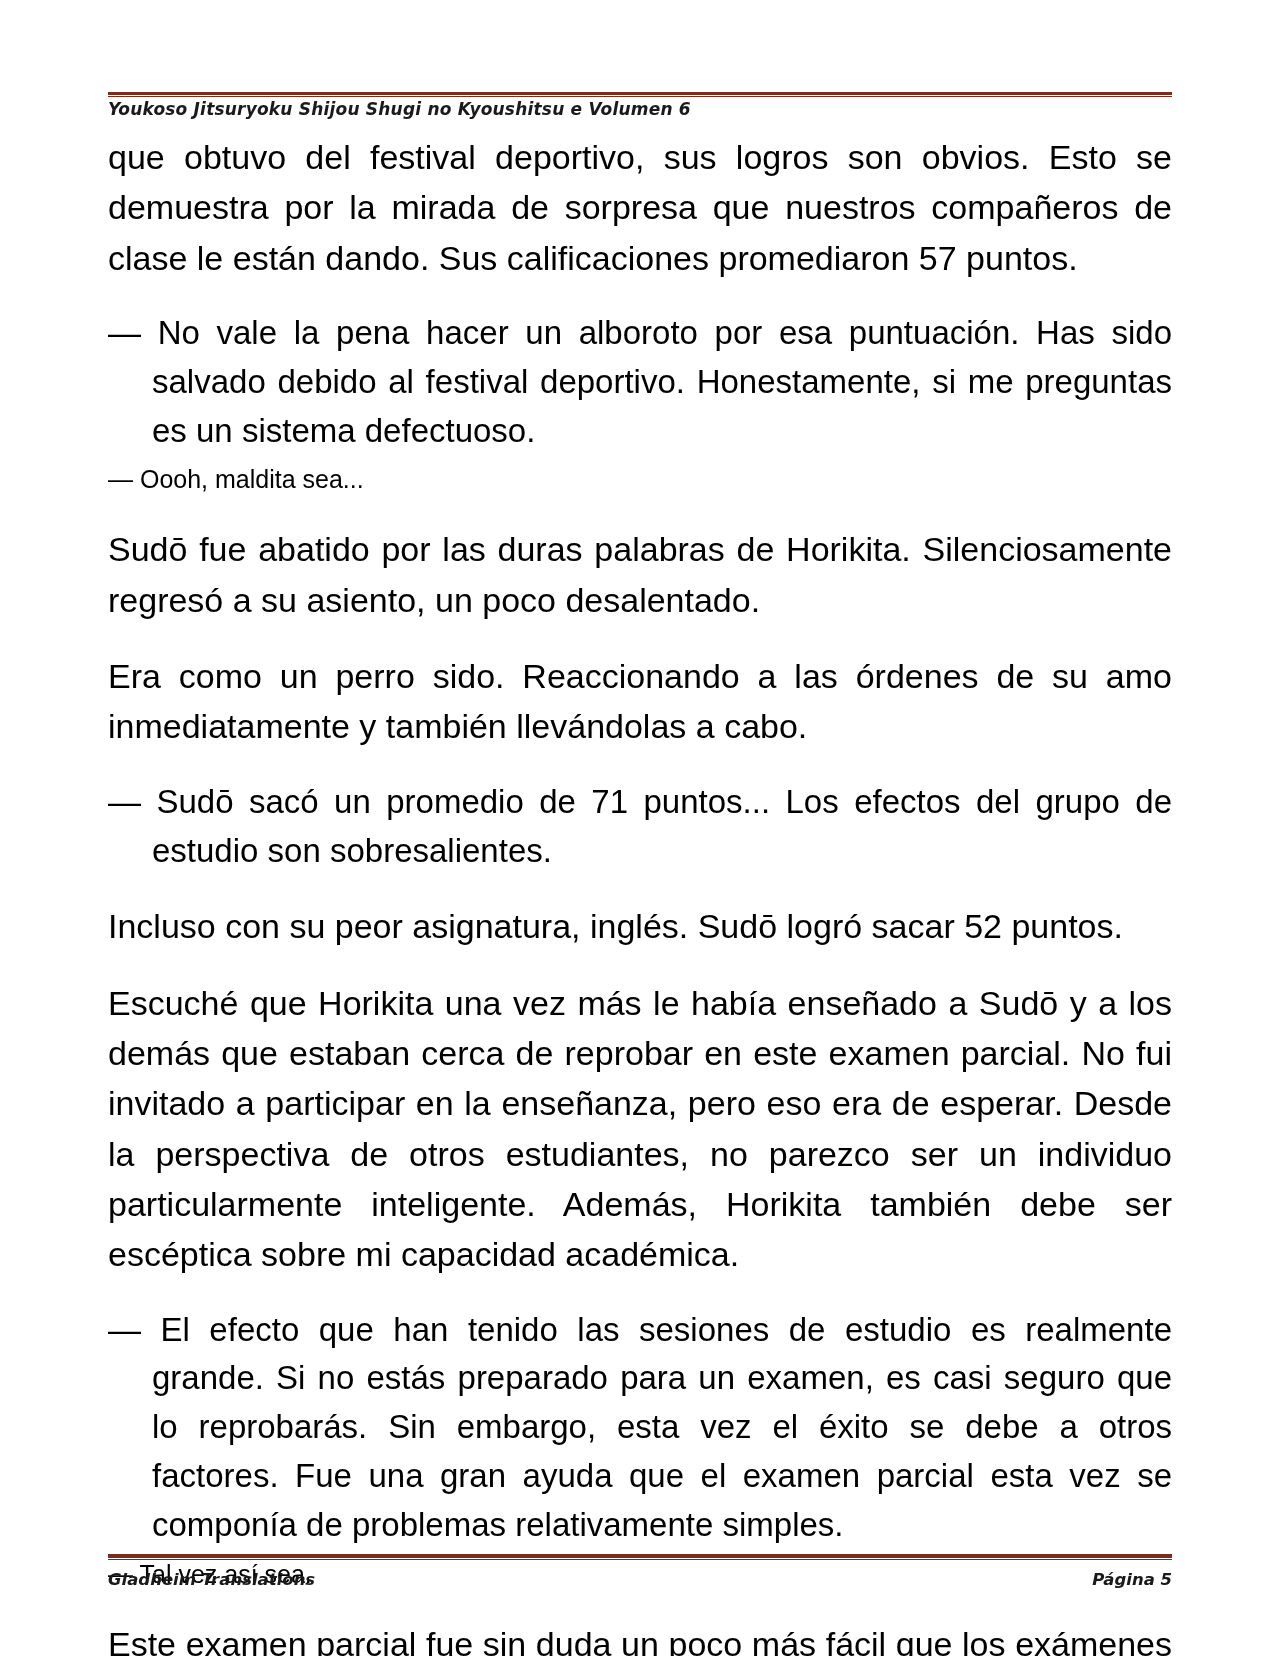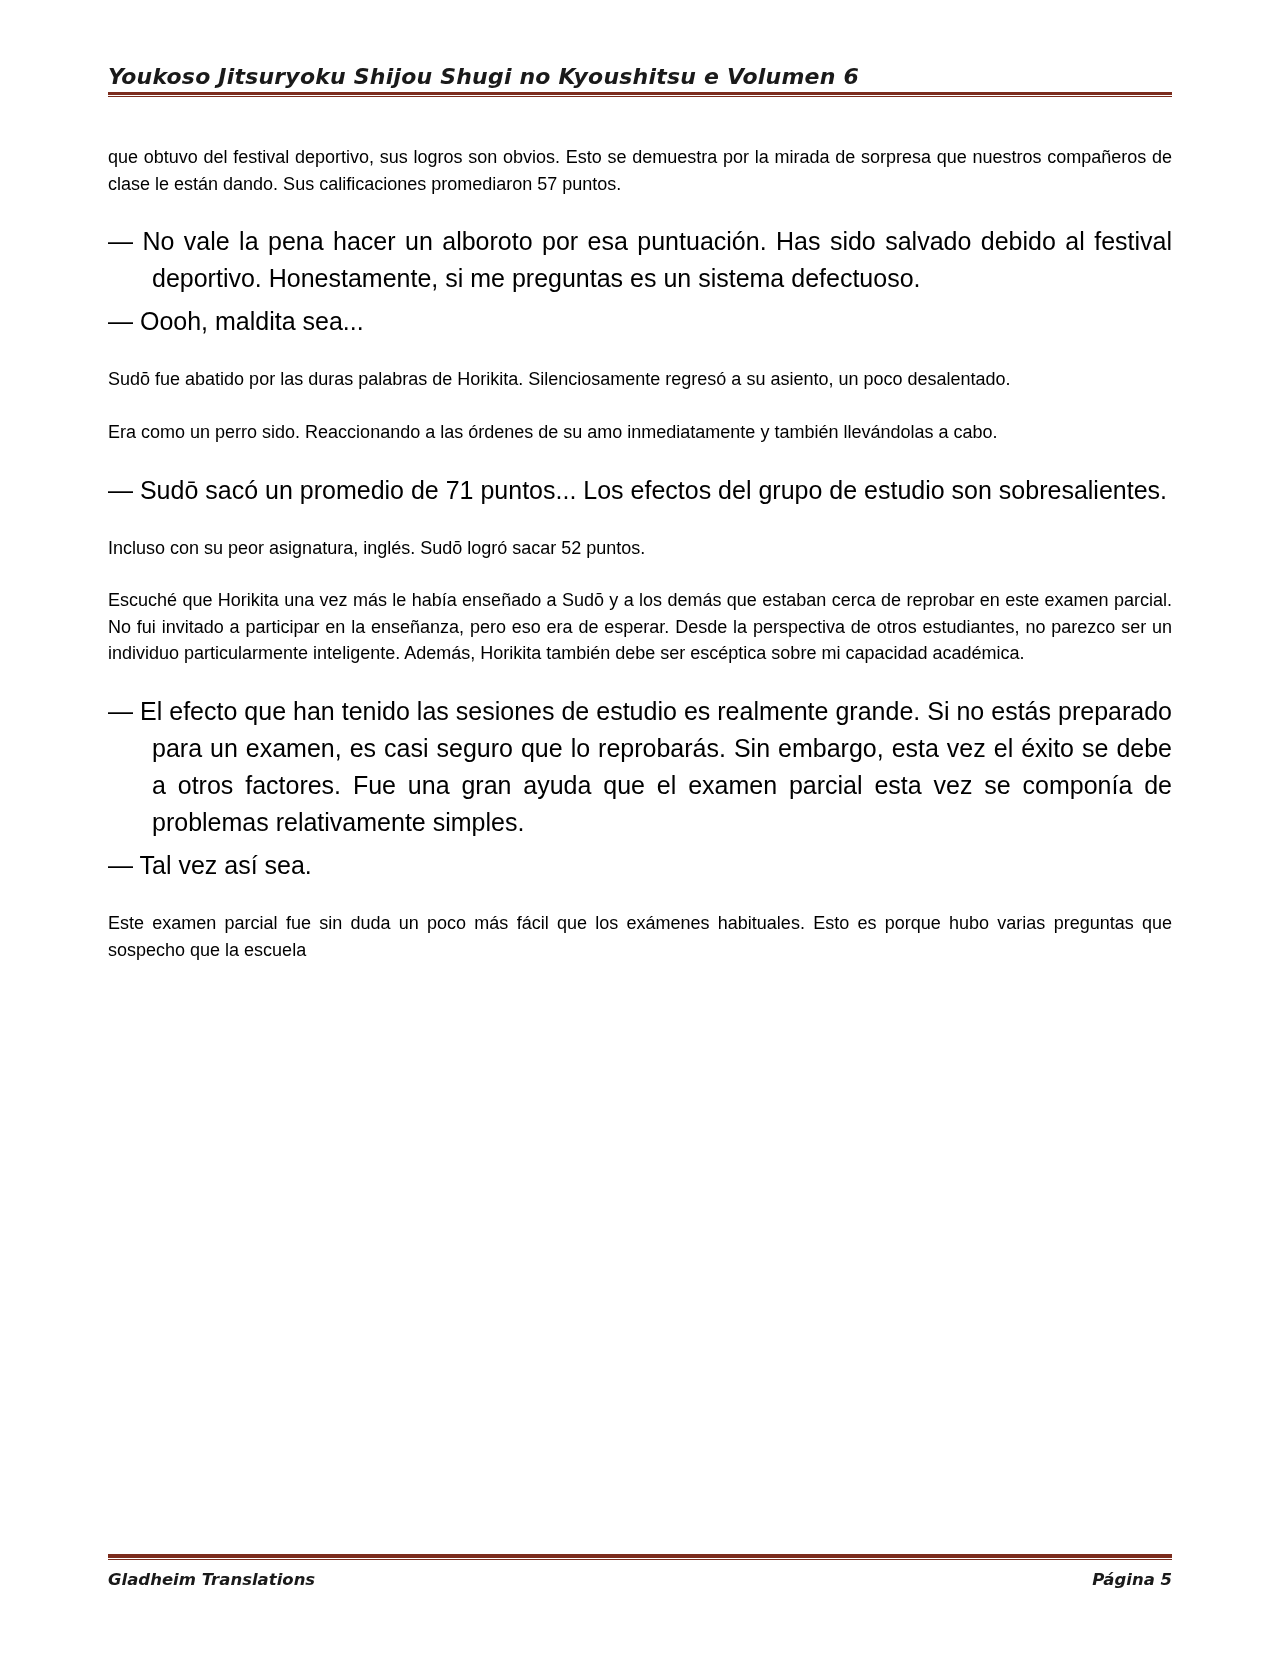--- a/index.html
+++ b/index.html
@@ -27,24 +27,25 @@
     position: absolute;
     top: 64px;
     left: 108px;
     right: 108px;
     height: 40px;
   }
   .header-title {
     font-family: "DejaVu Sans", sans-serif;
     font-style: italic;
     font-weight: bold;
-    font-size: 22px;
+    font-size: 17px;
     letter-spacing: 0.2px;
     color: #1a1a1a;
     white-space: nowrap;
+    margin-top: 35px;
   }
   .header-rule {
     position: absolute;
     top: 28px;
     left: 0;
     right: 0;
     height: 3px;
     background: #7b2c1d;
   }
   .header-rule-thin {
@@ -56,36 +57,36 @@
     background: #7b2c1d;
   }
   
   .content {
     position: absolute;
     top: 132px;
     left: 108px;
     width: 1064px;
   }
   p.para {
-    margin: 12px 0 26px 0;
-    font-size: 18px;
+    margin: 0 0 26px 0;
+    font-size: 34px;
     line-height: 1.48;
     text-align: justify;
     text-justify: inter-word;
     font-family: "Liberation Sans", sans-serif;
     color: #000000;
   }
   p.para.last {
     margin-bottom: 0;
   }
   p.dialog {
     margin: 0 0 26px 0;
     padding-left: 44px;
     text-indent: -44px;
-    font-size: 25px;
+    font-size: 33px;
     line-height: 1.48;
     text-align: justify;
     font-family: "Liberation Sans", sans-serif;
   }
   p.dialog.tight {
     margin-bottom: 6px;
   }
   p.dialog-single {
     margin: 0 0 26px 0;
     padding-left: 44px;

